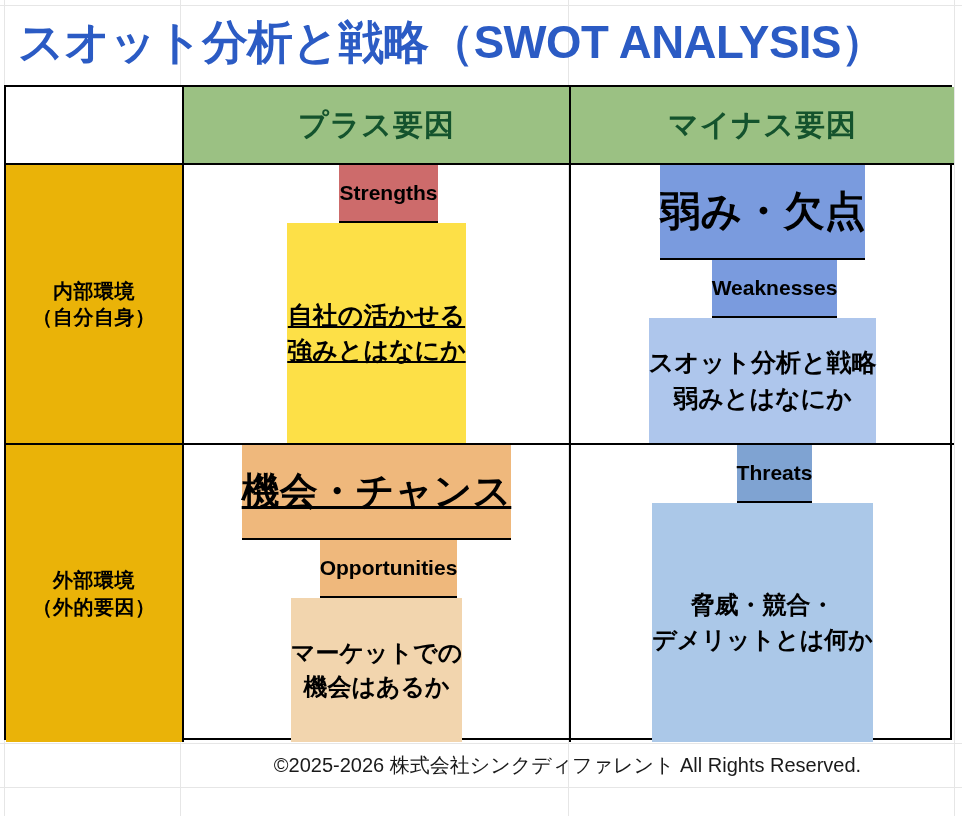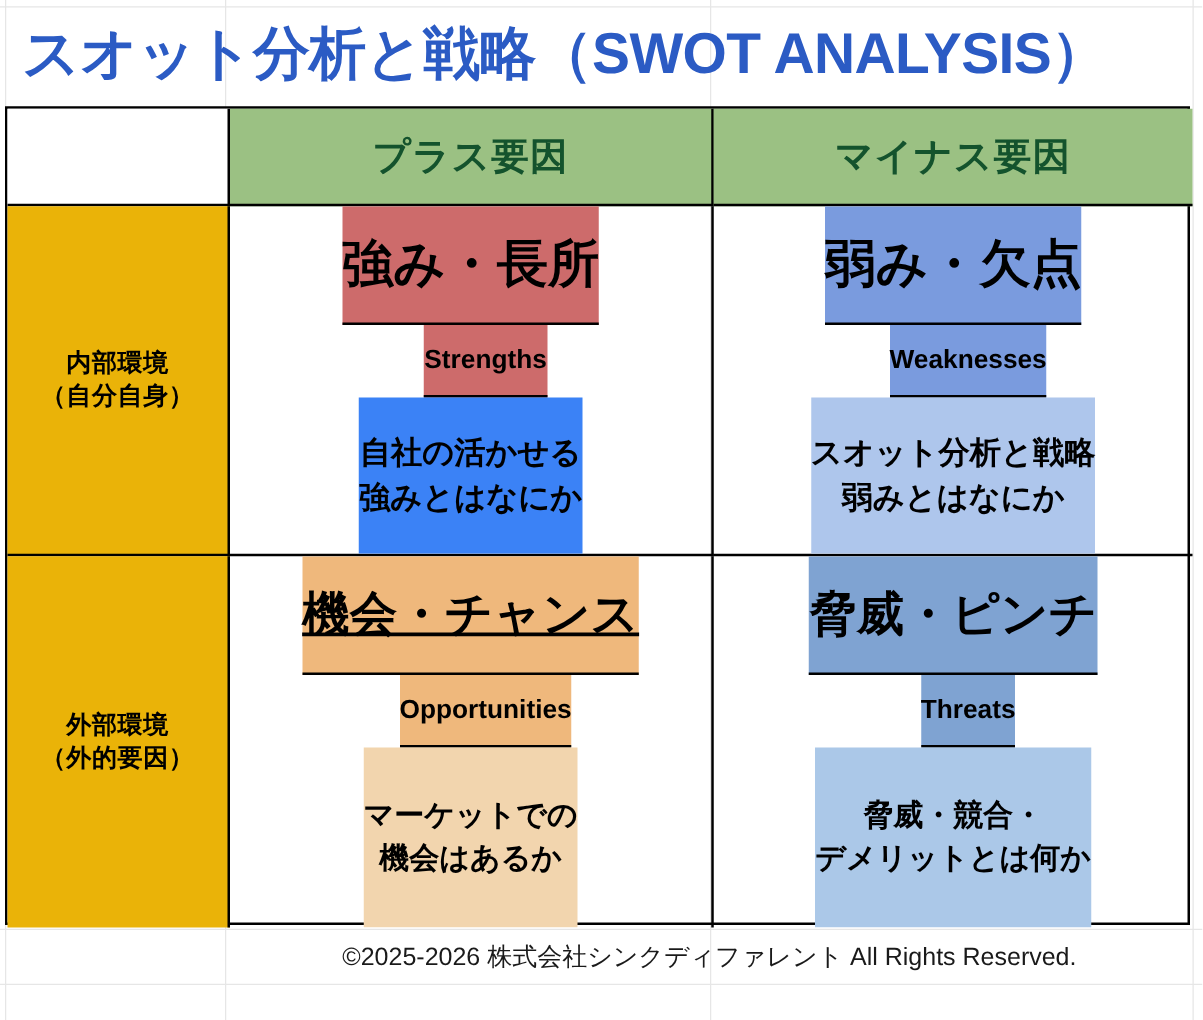--- a/index.html
+++ b/index.html
@@ -91,21 +91,21 @@
   .band-desc{
     flex:1 1 auto;
     display:flex;align-items:center;justify-content:center;
     font-size:25px;font-weight:bold;color:#000;
     line-height:1.42;
     box-sizing:border-box;
   }
 
   
   .q-s .band-title,.q-s .band-en{background:#CD6B6B;}
-  .q-s .band-desc{background:#3b82f6;}
+  .q-s .band-desc{background:#fde047;text-decoration:underline;}
 
   .q-w .band-title,.q-w .band-en{background:#7A9BDE;}
   .q-w .band-desc{background:#AEC6EC;}
 
   .q-o .band-title,.q-o .band-en{background:#EFB87C;}
   .q-o .band-desc{background:#F2D5AE;}
 
   .q-t .band-title,.q-t .band-en{background:#7FA3D2;}
   .q-t .band-desc{background:#ABC8E8;}
 
@@ -146,21 +146,20 @@
     <div class="cell corner"></div>
 
     <div class="cell col-head">プラス要因</div>
 
     <div class="cell col-head last-col">マイナス要因</div>
 
     <div class="cell row-head" style="white-space:pre-line">内部環境
 （自分自身）</div>
 
     <div class="cell quad q-s">
-      <div class="band-title">強み・長所</div>
       <div class="band-en">Strengths</div>
       <div class="band-desc" style="white-space:pre-line">自社の活かせる
 強みとはなにか</div>
     </div>
 
     <div class="cell quad q-w last-col">
       <div class="band-title">弱み・欠点</div>
       <div class="band-en">Weaknesses</div>
       <div class="band-desc" style="white-space:pre-line">スオット分析と戦略
 弱みとはなにか</div>
@@ -170,21 +169,20 @@
 （外的要因）</div>
 
     <div class="cell quad q-o last-row">
       <div class="band-title">機会・チャンス</div>
       <div class="band-en">Opportunities</div>
       <div class="band-desc" style="white-space:pre-line">マーケットでの
 機会はあるか</div>
     </div>
 
     <div class="cell quad q-t last-col last-row">
-      <div class="band-title">脅威・ピンチ</div>
       <div class="band-en">Threats</div>
       <div class="band-desc" style="white-space:pre-line">脅威・競合・
 デメリットとは何か</div>
     </div>
 
   </div>
 
   <div class="footer">
     <span class="footer-text">©2025-2026 株式会社シンクディファレント All Rights Reserved.</span>
   </div>

